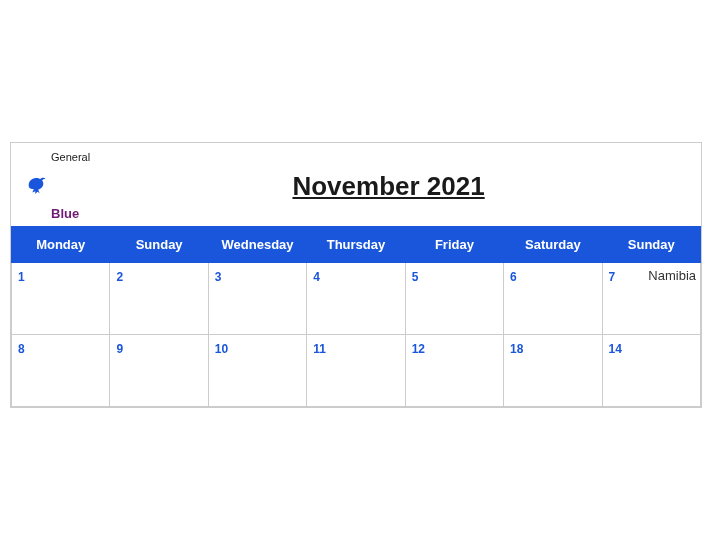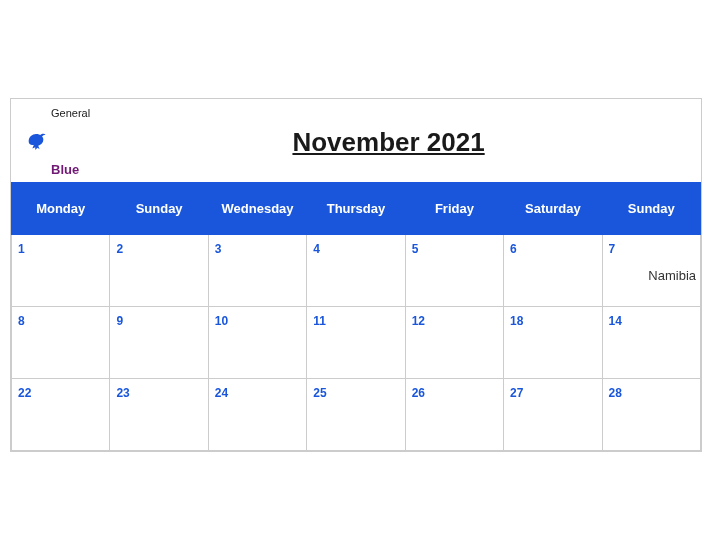--- a/index.html
+++ b/index.html
@@ -62,21 +62,21 @@
     }
     .calendar-grid {
       width: 100%;
       border-collapse: collapse;
     }
     .calendar-grid th {
       background-color: #1a56db;
       color: #fff;
       font-size: 13px;
       font-weight: bold;
-      padding: 18px 0;
+      padding: 10px 0;
       text-align: center;
       border: 1px solid #1a56db;
     }
     .calendar-grid td {
       border: 1px solid #ccc;
       width: calc(100% / 7);
       height: 72px;
       vertical-align: top;
       padding: 4px 6px;
       background: #fff;
@@ -142,24 +142,15 @@
         </tr>
         <tr>
           <td><span class="day-number">8</span></td>
           <td><span class="day-number">9</span></td>
           <td><span class="day-number">10</span></td>
           <td><span class="day-number">11</span></td>
           <td><span class="day-number">12</span></td>
           <td><span class="day-number">18</span></td>
           <td><span class="day-number">14</span></td>
         </tr>
-        <tr>
-          <td><span class="day-number">22</span></td>
-          <td><span class="day-number">23</span></td>
-          <td><span class="day-number">24</span></td>
-          <td><span class="day-number">25</span></td>
-          <td><span class="day-number">26</span></td>
-          <td><span class="day-number">27</span></td>
-          <td><span class="day-number">28</span></td>
-        </tr>
       </tbody>
   </table>
 </div>
 
 </body></html>

